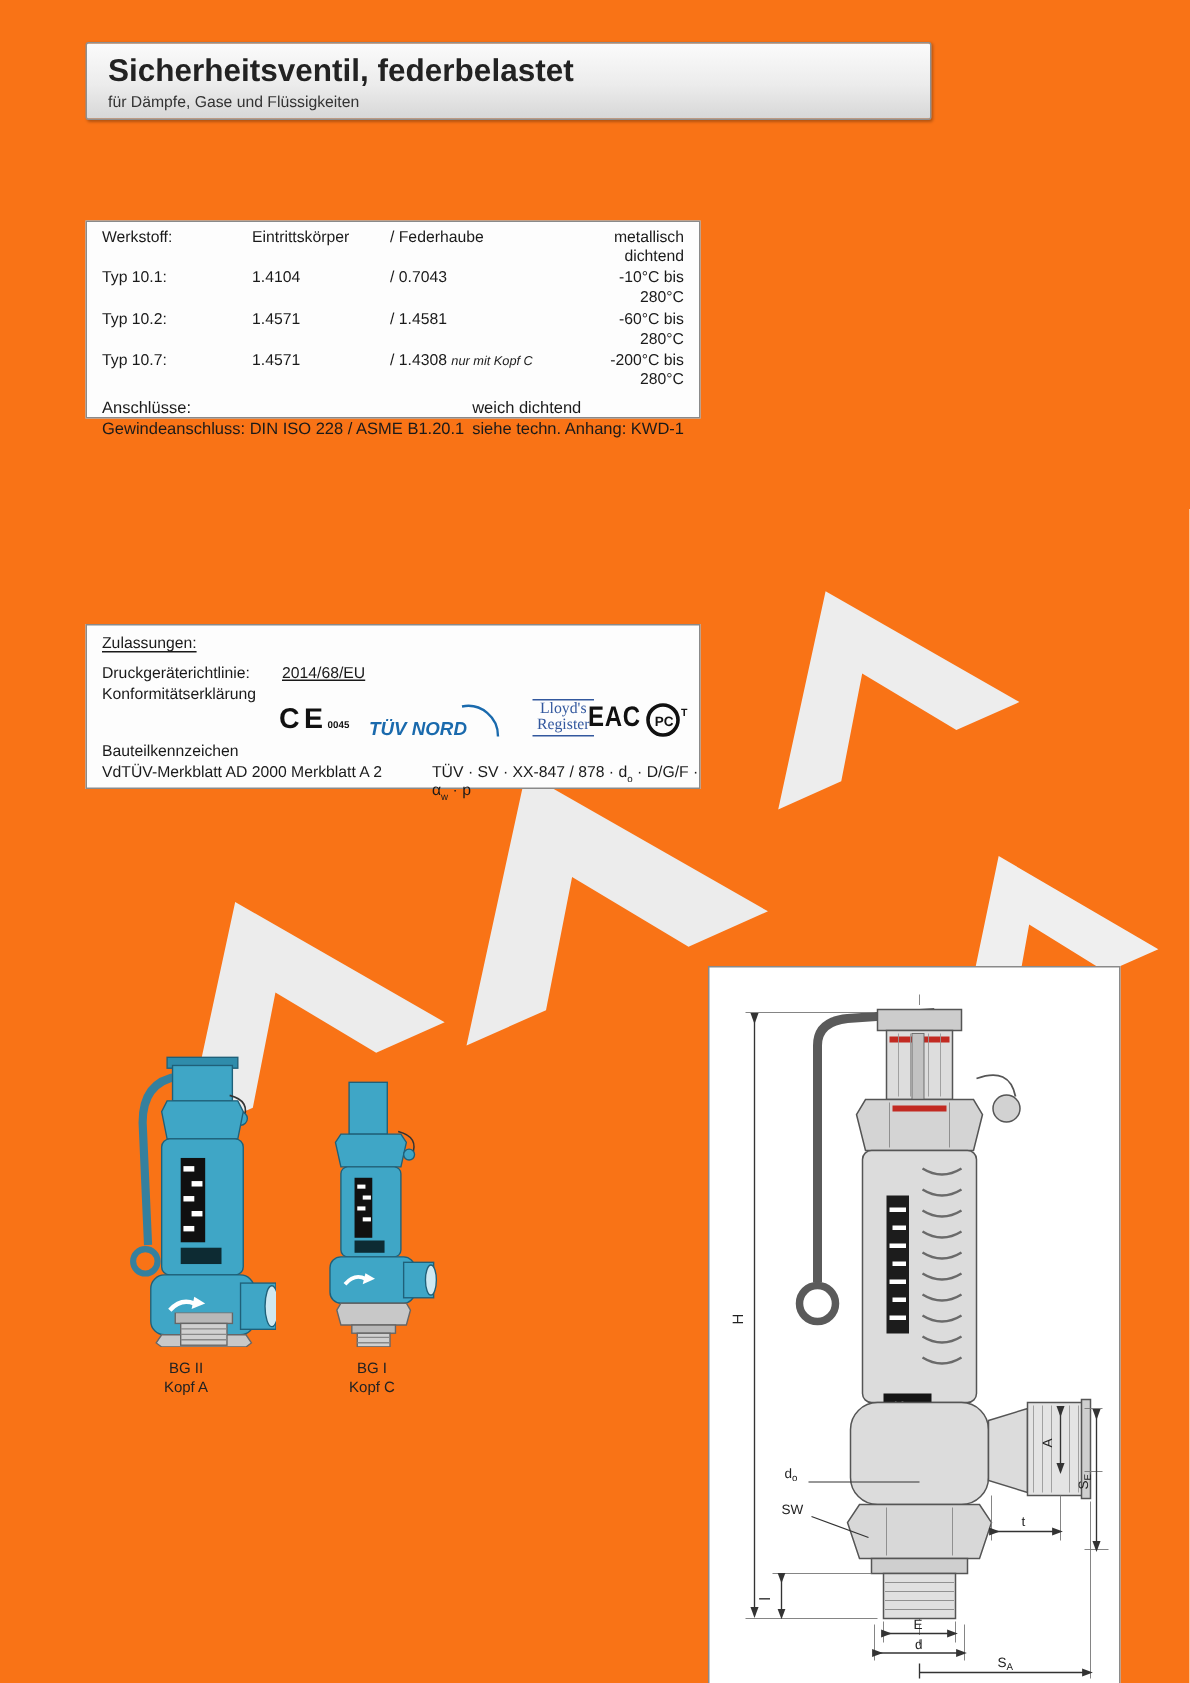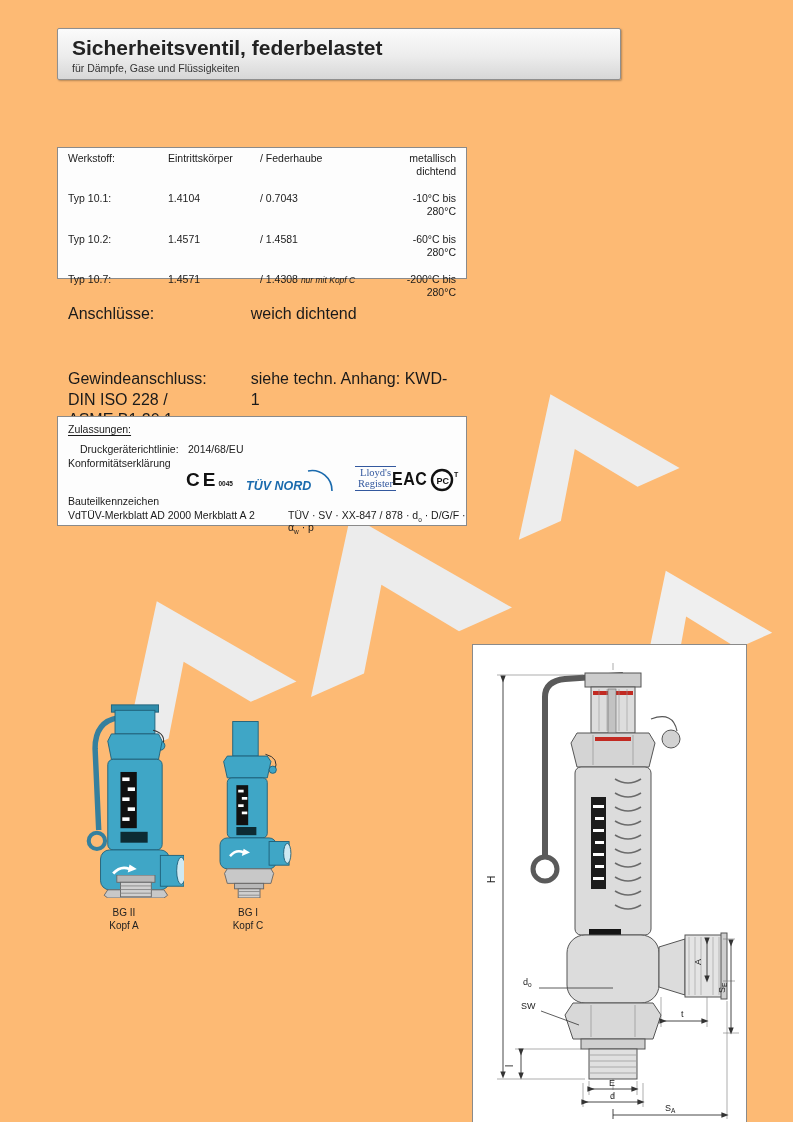--- a/index.html
+++ b/index.html
@@ -1,38 +1,38 @@
 <!DOCTYPE html>
 <html><head>
 <meta charset="utf-8">
 <style>
   html,body{margin:0;padding:0;background:#fff;}
-  .page{position:relative;width:793px;height:1122px;background:#fdba74;
+  .page{position:relative;width:793px;height:1122px;background:#f97316;
         font-family:"Liberation Sans",sans-serif;color:#1a1a1a;overflow:hidden;}
   .abs{position:absolute;}
   .box3d{position:absolute;border:1px solid #8f8f8f;border-radius:2px;
          background:linear-gradient(180deg,#fbfbfb 0%,#ececec 55%,#d7d7d7 100%);
          box-shadow:1px 1px 2px rgba(0,0,0,.28);}
   .frame{position:absolute;border:1px solid #8a8a8a;background:#fdfdfd;}
   .ul{text-decoration:underline;text-underline-offset:2px;}
   .b{font-weight:normal;}
   .it{font-style:italic;}
   sub{font-size:6.5px;vertical-align:sub;line-height:0;}
 
   
   #hdr-title{left:14px;top:7px;font-size:21px;font-weight:bold;color:#222;position:absolute;}
   #hdr-sub{left:14px;top:33px;font-size:10.5px;color:#333;position:absolute;}
   #typ-box{display:flex;align-items:center;justify-content:center;font-size:22px;font-weight:bold;color:#222;}
 
   
   .std-head{display:flex;justify-content:space-between;padding:7px 10px 2px 10px;font-size:10.5px;}
-  .std-grid{display:grid;grid-template-columns:100px 92px 128px 1fr;row-gap:14px;
+  .std-grid{display:grid;grid-template-columns:100px 92px 128px 1fr;row-gap:1px;
             padding:4px 10px 0 10px;font-size:10.5px;line-height:1.25;}
   .std-grid .r4{text-align:right;}
-  .ansch{display:grid;grid-template-columns:1fr auto;padding:5px 10px 0 10px;font-size:16px;line-height:1.3;gap:44px;}
+  .ansch{display:grid;grid-template-columns:1fr auto;padding:5px 10px 0 10px;font-size:11px;line-height:1.3;}
 
   
   .zlbl{position:absolute;font-size:10.5px;}
   .lloyds{position:absolute;color:#33589e;font-family:"Liberation Serif",serif;font-size:10.5px;
           line-height:1.0;text-align:center;border-top:1px solid #33589e;border-bottom:1px solid #33589e;
           padding:1px 3px;margin-left:21px;}
   .eac{position:absolute;font-weight:bold;font-size:16px;letter-spacing:0.5px;transform:scaleY(1.18);color:#111;}
   .ce{position:absolute;font-size:19px;font-weight:600;letter-spacing:3px;color:#111;}
   .ce small{font-size:6.5px;letter-spacing:0;}
 
@@ -94,22 +94,22 @@
     <div class="ansch">
       <span>Anschlüsse:</span>
       <span>weich dichtend</span>
       <span>Gewindeanschluss: DIN ISO 228 / ASME B1.20.1</span>
       <span>siehe techn. Anhang: KWD-1</span>
     </div>
   </div>
 
   <div class="frame z1" style="left:57px;top:232px;width:408px;height:108px;">
     <span class="zlbl ul" style="left:10px;top:6px;">Zulassungen:</span>
-    <span class="zlbl" style="left:10px;top:26px;margin-left:12px;">Druckgeräterichtlinie:</span>
-    <span class="zlbl" style="left:130px;top:26px;">2014/68/EU</span>
+    <span class="zlbl" style="left:10px;top:26px;">Druckgeräterichtlinie:</span>
+    <span class="zlbl" style="left:130px;top:26px;text-decoration:underline;">2014/68/EU</span>
     <span class="zlbl" style="left:10px;top:40px;">Konformitätserklärung</span>
 
     <span class="ce" style="left:128px;top:52px;"><span>CE</span><small>0045</small></span>
 
     <svg class="abs" style="left:188px;top:50px;" width="92" height="32">
       <path d="M62,4 A20,20 0 0 1 86,24" fill="none" stroke="#1a6aad" stroke-width="1.6"></path>
       <text x="0" y="23" font-size="12.5" font-weight="bold" font-style="italic" fill="#1a6aad">TÜV NORD</text>
     </svg>
 
     <div class="lloyds" style="left:276px;top:49px;">

